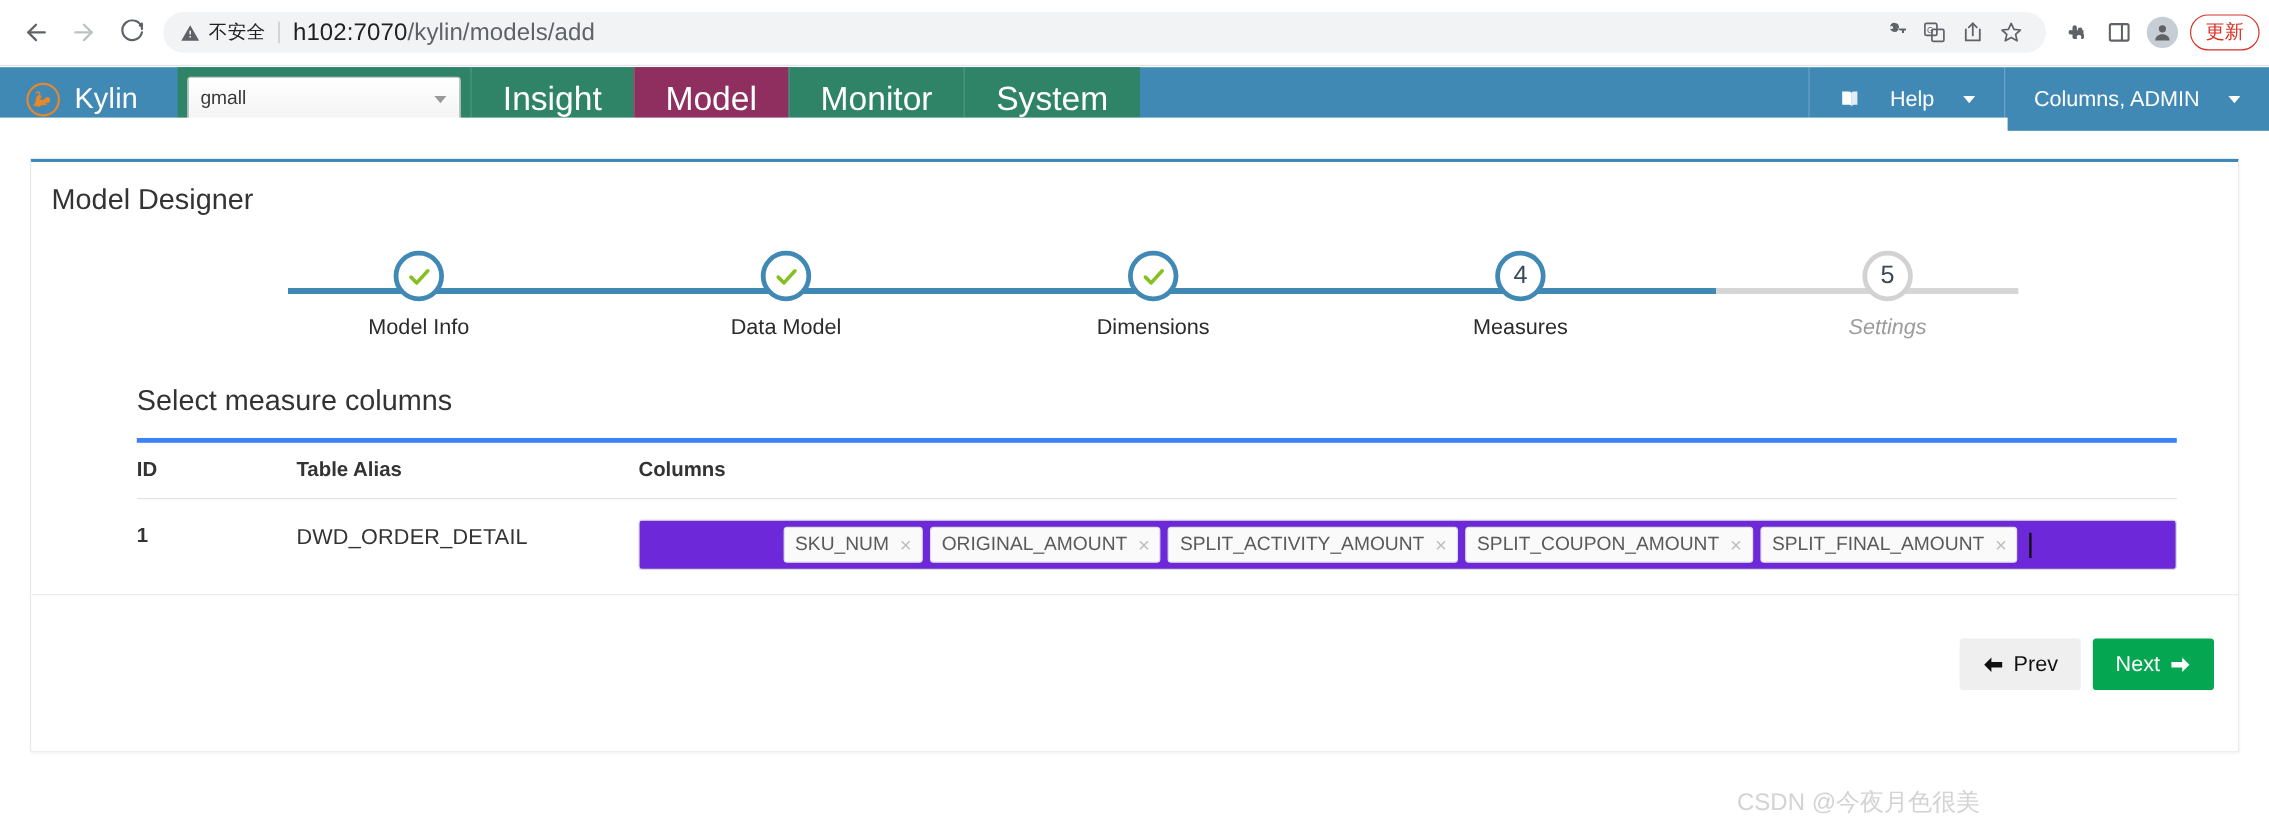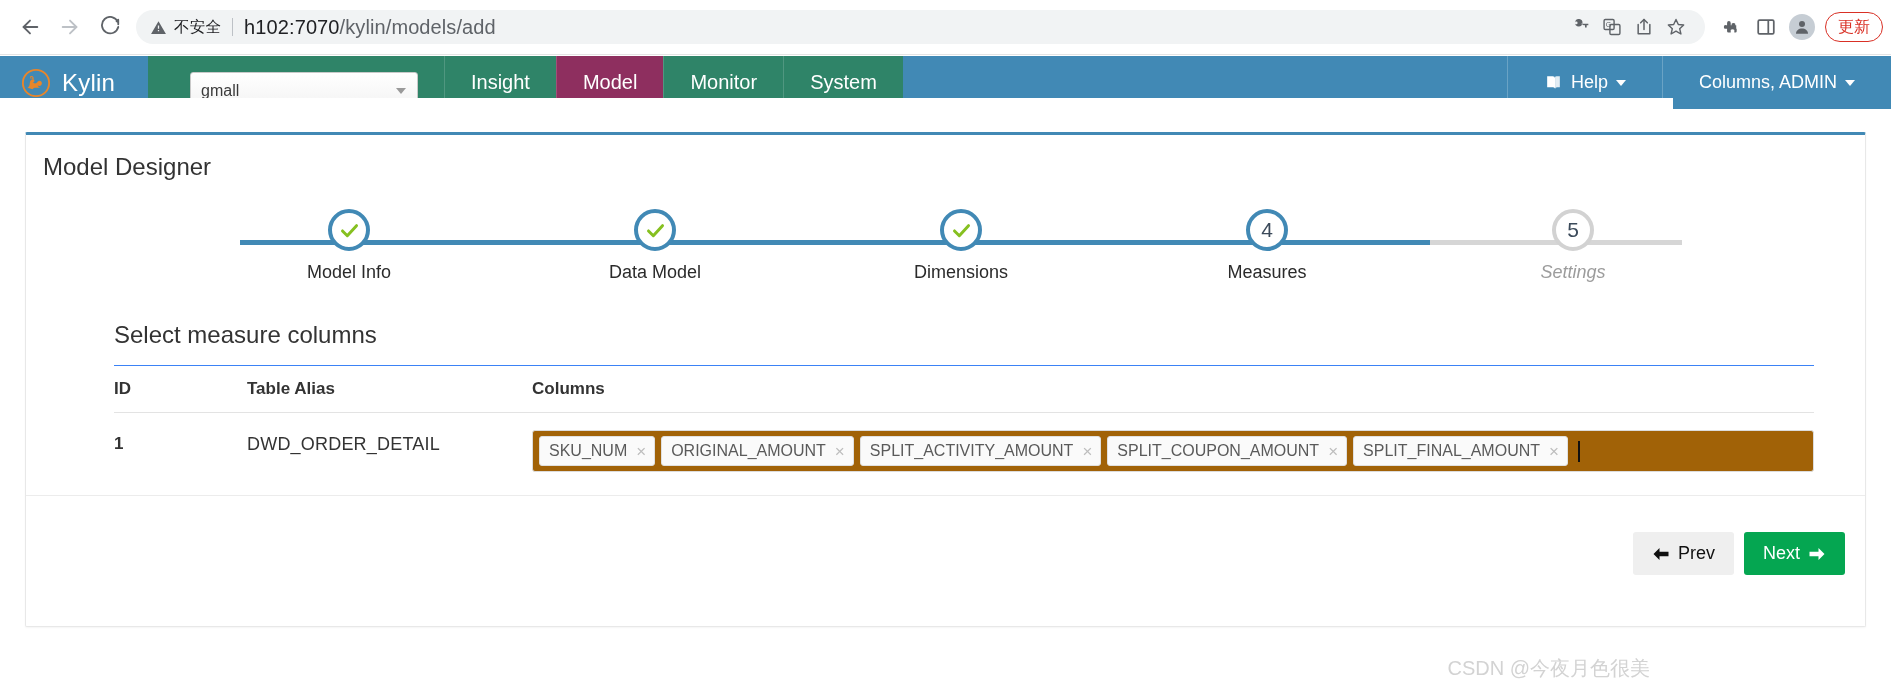--- a/index.html
+++ b/index.html
@@ -77,21 +77,21 @@
   }
   .brand {
     width: 148px; display: flex; align-items: center; gap: 7px;
     padding-left: 17px; flex: none;
   }
   .brand-logo { width: 38px; height: 34px; flex: none; }
   .brand-name {
     color: #ffffff; font-size: 24px; letter-spacing: .2px;
   }
   .nav-green { background: #2f8468; display: flex; align-items: center; flex: none; }
-  .proj-wrap { padding: 0 26px; display:flex; align-items:flex-end; height:100%;margin-left:16px; }
+  .proj-wrap { padding: 0 8px; display:flex; align-items:center; height:100%; }
   .proj-select {
     width: 228px; height: 37px;
     background: linear-gradient(#ffffff, #f3f3f3);
     border: 1px solid #c9c9c9;
     border-radius: 3px;
     display: flex; align-items: center;
     padding: 0 10px;
     font-size: 16px; color: #3a3a3a;
     box-shadow: 0 1px 1px rgba(0,0,0,.06);
     position: relative;
@@ -100,30 +100,30 @@
     position: absolute; right: 11px; top: 50%; transform: translateY(-50%);
     width: 0; height: 0;
     border-left: 5px solid transparent;
     border-right: 5px solid transparent;
     border-top: 6px solid #9a9a9a;
   }
   .nav-items { display: flex; align-items: stretch; height: 100%; }
   .nav-item {
     display: flex; align-items: center; justify-content: center;
     padding: 16px 26px;
-    color: #ffffff; font-size: 20px;
+    color: #ffffff; font-size: 28px;
     border-left: 1px solid rgba(255,255,255,.16);
     white-space: nowrap;
   }
   .nav-item.active { background: #8e2f5f; }
   .nav-right { margin-left: auto; display:flex; align-items: stretch; flex:none; }
   .nav-right .nav-item {
-    font-size: 18px; padding: 0 36px;
+    font-size: 18px; padding: 0 24px;
     border-left: 1px solid rgba(255,255,255,.22);
-    gap: 8px;
+    gap: 24px;
   }
   .caret-dn {
     width: 0; height: 0;
     border-left: 5px solid transparent;
     border-right: 5px solid transparent;
     border-top: 6px solid #ffffff;
     display: inline-block;
   }
 
   
@@ -179,45 +179,46 @@
 
   
   .section-title {
     position: absolute; left: 88px; top: 186px;
     font-size: 24px; color: #333333; font-weight: 400;
   }
   .tbl {
     position: absolute; left: 88px; top: 230px; width: 1700px;
   }
   .tbl-head {
-    display: flex; border-top: 1px solid #3b82f6;
+    display: flex; border-top: 4px solid #3b82f6;
     padding: 13px 0 13px 0;
     font-size: 17px; font-weight: bold; color: #333;
   }
   .col-id { width: 133px; flex: none; }
   .col-alias { width: 285px; flex: none; }
   .col-cols { flex: 1; }
   .tbl-row {
     display: flex; align-items: flex-start;
     border-top: 1px solid #e3e3e3;
     padding-top: 17px;
     min-height: 76px;
     font-size: 18px; color: #333;
   }
   .tbl-row .col-id { font-weight: bold; font-size: 17px; padding-top: 4px; }
   .tbl-row .col-alias { padding-top: 4px; letter-spacing: .2px; }
 
   .tagbox {
     border: 1px solid #dcdcdc;
     border-radius: 3px;
     min-height: 42px;
-    background: #a16207;
+    background: #6d28d9;
     display: flex; align-items: center; flex-wrap: wrap;
     padding: 4px 6px;
     gap: 6px;
+    justify-content: center;
   }
   .tag {
     border: 1px solid #e0e0e0;
     background: #fafafa;
     border-radius: 3px;
     height: 30px;
     display: flex; align-items: center;
     padding: 0 8px 0 9px;
     font-size: 16px; color: #5a5a5a;
     gap: 9px;

